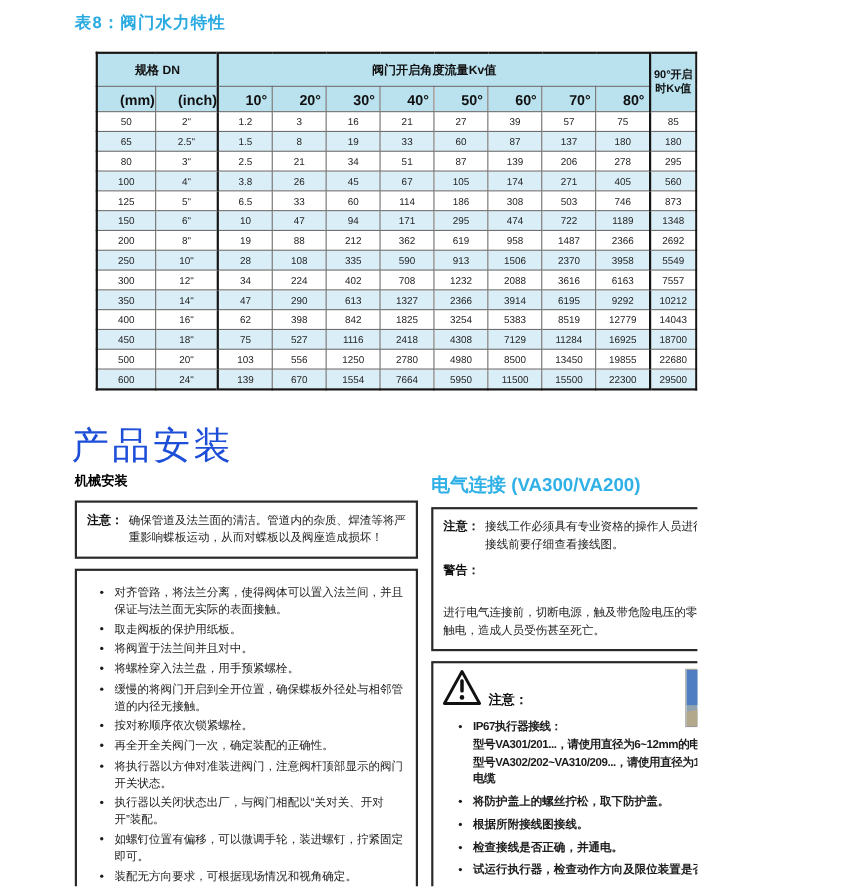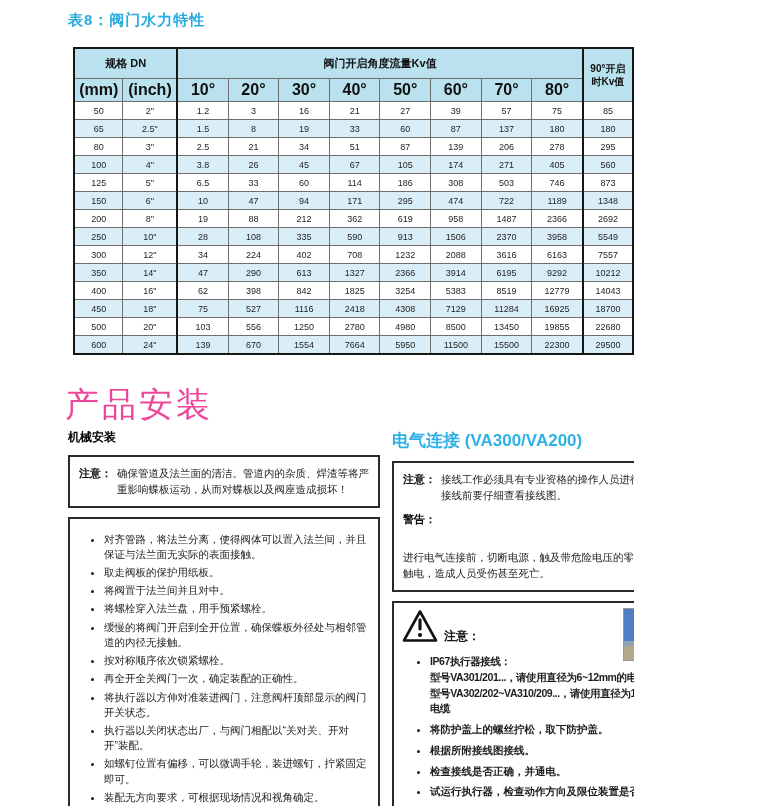--- a/index.html
+++ b/index.html
@@ -1,32 +1,32 @@
 <!DOCTYPE html>
 <html><head>
 <meta charset="utf-8">
 <style>
   html, body { margin:0; padding:0; background:#ffffff; }
   body { width:770px; height:806px; font-family:"Liberation Sans", sans-serif; }
   .page { position:relative; width:634px; height:806px; background:#fff; overflow:hidden; }
 
   
   .table-title { position:absolute; left:68px; top:11px; font-size:15px; font-weight:bold; color:#29abe2; letter-spacing:1px; }
-  table.kv-table { position:absolute; left:73px; top:47px; border-collapse:collapse; table-layout:fixed; border:2px solid #161616; }
+  table.kv-table { position:absolute; left:87px; top:47px; border-collapse:collapse; table-layout:fixed; border:2px solid #161616; }
   .kv-table th, .kv-table td { border:1px solid #6e6e6e; text-align:center; vertical-align:middle; padding:0; overflow:hidden; }
   .kv-table thead th { background:#b9e1ee; color:#101010; font-weight:bold; }
   .kv-table .row1 th { height:29px; font-size:11px; }
-  .kv-table .row2 th { height:22px; font-size:16px; }
+  .kv-table .row2 th { height:22px; font-size:13px;padding-left:20px; }
   .kv-table th.kv90 { white-space:pre-line; font-size:10px; line-height:1.35;text-align:center; }
   .kv-table td { height:17px; font-size:9px; color:#242424; background:#fff; }
   .kv-table tr.alt td { background:#daeef7; }
   .sep-left { border-left:2px solid #161616 !important; }
 
   
-  .section-title { position:absolute; left:65px; top:382px; font-size:34px; font-weight:400; color:#ec4899; letter-spacing:3px; }
+  .section-title { position:absolute; left:65px; top:382px; font-size:34px; font-weight:400; color:#1d4ed8; letter-spacing:3px; }
   .cols { position:absolute; left:68px; top:429px; width:634px; display:flex; gap:12px; align-items:flex-start; }
   .col-left  { width:312px; flex:none; }
   .col-right { width:310px; flex:none; }
   h2.mech { font-size:12px; font-weight:bold; color:#000000; margin:0 0 9px 0; }
   h2.elec { font-size:17px; font-weight:600; color:#2fb0e6; margin:0 0 9px 0; }
 
   .box { border:2px solid #2a2a2a; background:#fff; box-sizing:border-box; }
   .notice { padding:8px 6px 8px 9px; display:flex; margin-bottom:9px; }
   .nlabel { font-weight:bold; font-size:11px; color:#111; flex:0 0 38px; line-height:1.55; }
   .ntext  { font-size:10.5px; line-height:1.55; color:#1c1c1c; white-space:pre-line; }

